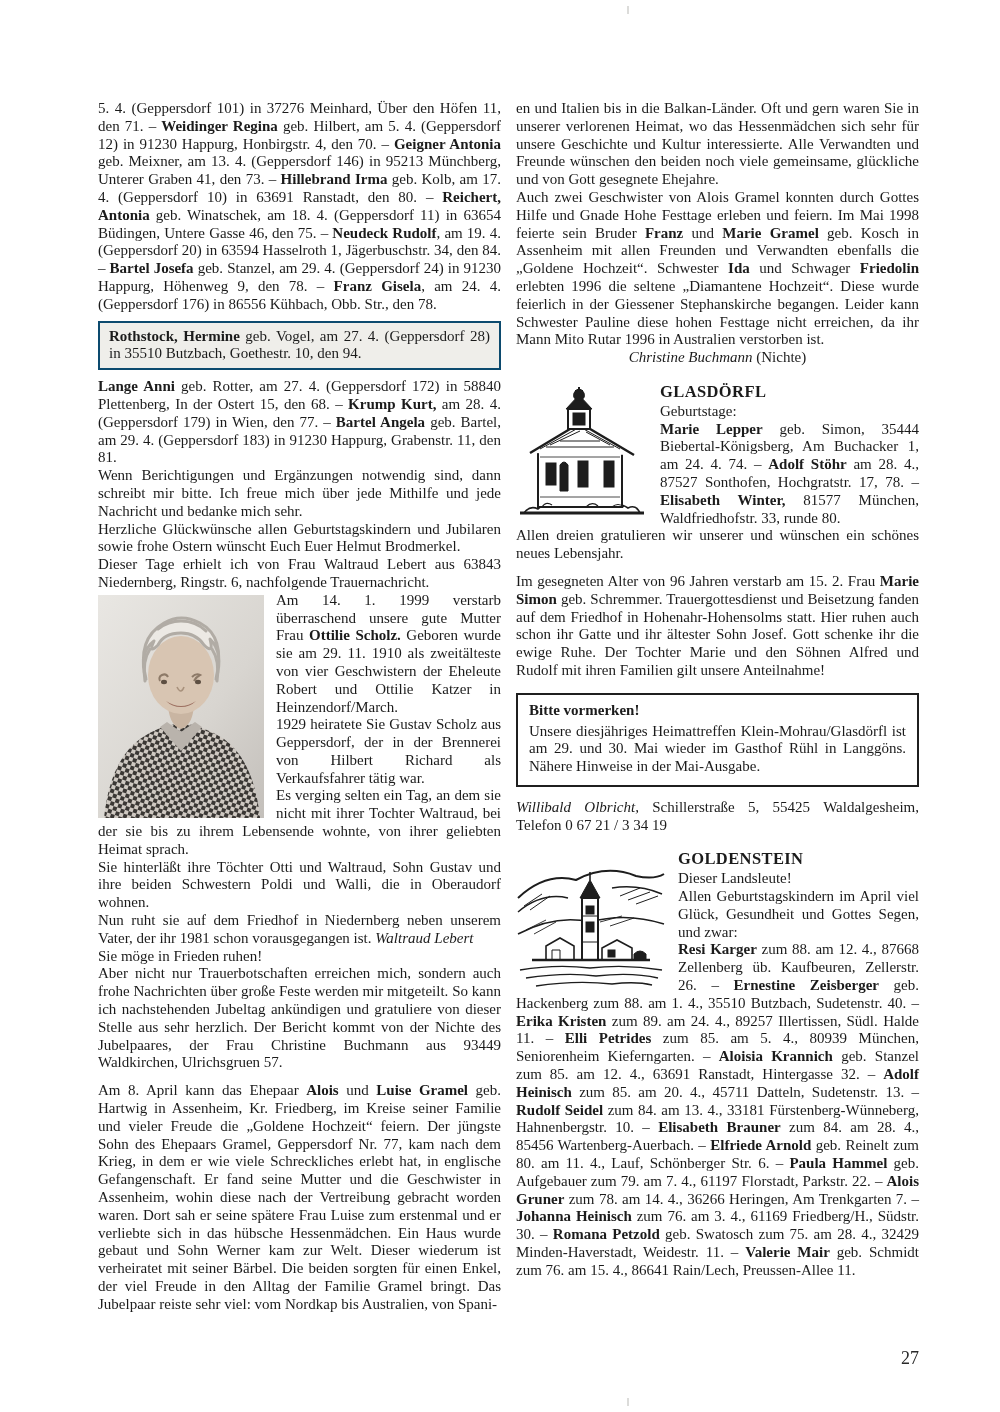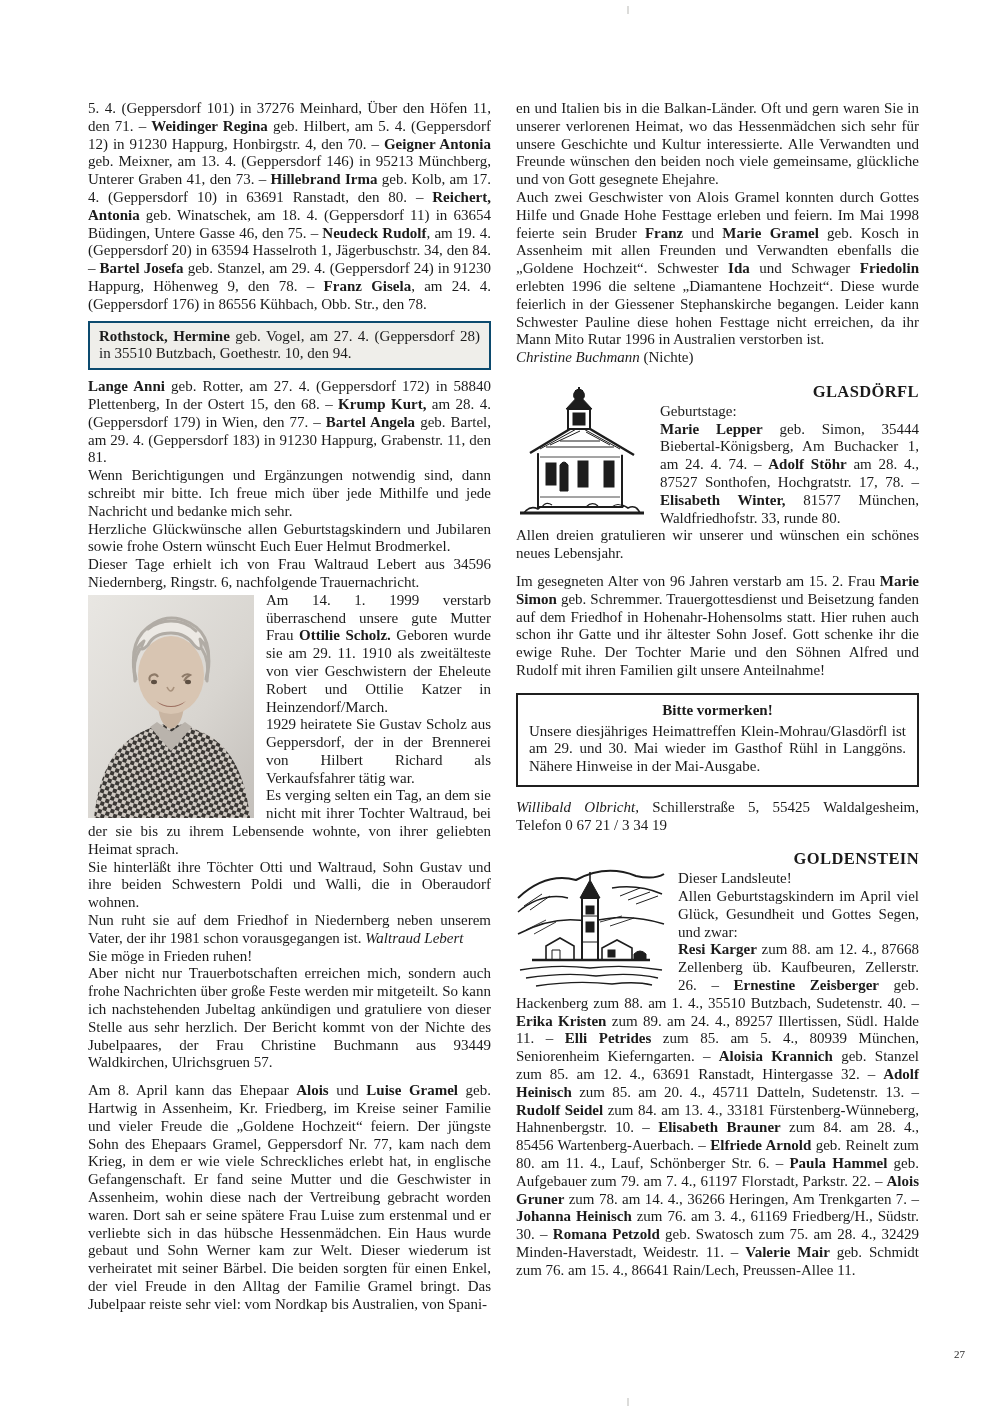--- a/index.html
+++ b/index.html
@@ -1,42 +1,42 @@
 <!DOCTYPE html>
 <html lang="de"><head>
 <meta charset="utf-8">
 <style>
   html,body{margin:0;padding:0;}
   body{width:1000px;height:1412px;background:#ffffff;overflow:hidden;}
   .page{position:relative;width:1000px;height:1412px;background:#ffffff;
         font-family:"Liberation Serif","DejaVu Serif",serif;color:#1b1b1b;}
   .col{position:absolute;top:100px;width:403px;font-size:15px;line-height:17.8px;
        text-align:justify;hyphens:auto;-webkit-hyphens:auto;}
-  .col-left{left:88px;}
+  .col-left{left:98px;}
   .col-right{left:516px;}
   p{margin:0;}
   b{font-weight:bold;}
   i{font-style:italic;}
   .boxed{border:2px solid #0c4a6e;background:#efeeea;padding:5px 9px;margin:7px 0 8px 0;}
   .clearfix::after{content:"";display:block;clear:both;}
   .portrait{float:left;width:166px;height:223px;margin:3px 12px 4px 0;}
   .portrait svg{display:block;width:100%;height:100%;}
   .gap-top{margin-top:10px;}
-  .sig{text-align:left;}
+  .sig{text-align:center;}
   .section{margin-top:16px;}
-  .section-title{text-align:right;font-weight:bold;font-size:16.5px;letter-spacing:.4px;margin-bottom:2px;}
+  .section-title{text-align:left;font-weight:bold;font-size:16.5px;letter-spacing:.4px;margin-bottom:2px;}
   .illu{float:left;margin:4px 12px 2px 0;}
   .illu svg{display:block;}
   .chapel{width:132px;height:136px;}
   .village{width:150px;height:136px;}
   .notice-box{border:2px solid #1f1f1f;padding:7px 11px 9px;margin:13px 0 12px;}
-  .notice-title{text-align:center;font-weight:bold;margin-bottom:3px;}
+  .notice-title{text-align:left;font-weight:bold;margin-bottom:3px;}
   .notice-body{font-weight:normal;text-align:justify;}
   .contact{margin-top:2px;}
-  .page-number{position:absolute;left:954px;top:1348px;font-size:11px;color:#2a2a2a;}
+  .page-number{position:absolute;left:901px;top:1348px;font-size:18px;color:#2a2a2a;}
   .crop-mark{position:absolute;background:#dcdcda;}
 </style>
 </head>
 <body>
 
 <div class="page">
 
   <div class="crop-mark" style="left:627px;top:6px;width:2px;height:8px;"></div>
   <div class="crop-mark" style="left:627px;top:1398px;width:2px;height:8px;"></div>
 
@@ -44,21 +44,21 @@
 
     <p>5. 4. (Geppersdorf 101) in 37276 Meinhard, Über den Höfen 11, den 71. – <b>Weidinger Regina</b> geb. Hilbert, am 5. 4. (Geppersdorf 12) in 91230 Happurg, Honbirgstr. 4, den 70. – <b>Geigner Antonia</b> geb. Meixner, am 13. 4. (Geppersdorf 146) in 95213 Münchberg, Unterer Graben 41, den 73. – <b>Hillebrand Irma</b> geb. Kolb, am 17. 4. (Geppersdorf 10) in 63691 Ranstadt, den 80. – <b>Reichert, Antonia</b> geb. Winatschek, am 18. 4. (Geppersdorf 11) in 63654 Büdingen, Untere Gasse 46, den 75. – <b>Neudeck Rudolf</b>, am 19. 4. (Geppersdorf 20) in 63594 Hasselroth 1, Jägerbuschstr. 34, den 84. – <b>Bartel Josefa</b> geb. Stanzel, am 29. 4. (Geppersdorf 24) in 91230 Happurg, Höhenweg 9, den 78. – <b>Franz Gisela</b>, am 24. 4. (Geppersdorf 176) in 86556 Kühbach, Obb. Str., den 78.</p>
 
     <div class="boxed">
       <p><b>Rothstock, Hermine</b> geb. Vogel, am 27. 4. (Geppersdorf 28) in 35510 Butzbach, Goethestr. 10, den 94.</p>
     </div>
 
     <p><b>Lange Anni</b> geb. Rotter, am 27. 4. (Geppersdorf 172) in 58840 Plettenberg, In der Ostert 15, den 68. – <b>Krump Kurt,</b> am 28. 4. (Geppersdorf 179) in Wien, den 77. – <b>Bartel Angela</b> geb. Bartel, am 29. 4. (Geppersdorf 183) in 91230 Happurg, Grabenstr. 11, den 81.</p>
     <p>Wenn Berichtigungen und Ergänzungen notwendig sind, dann schreibt mir bitte. Ich freue mich über jede Mithilfe und jede Nachricht und bedanke mich sehr.</p>
     <p>Herzliche Glückwünsche allen Geburtstagskindern und Jubilaren sowie frohe Ostern wünscht Euch Euer Helmut Brodmerkel.</p>
-    <p>Dieser Tage erhielt ich von Frau Waltraud Lebert aus 34596 Niedernberg, Ringstr. 6, nachfolgende Trauernachricht.</p>
+    <p>Dieser Tage erhielt ich von Frau Waltraud Lebert aus 63843 Niedernberg, Ringstr. 6, nachfolgende Trauernachricht.</p>
 
     <div class="clearfix">
       <div class="portrait">
         <svg viewBox="0 0 166 223" xmlns="http://www.w3.org/2000/svg">
           <defs>
             <linearGradient id="pbg" x1="0" y1="0" x2="1" y2="1">
               <stop offset="0" stop-color="#e9e7e3"></stop>
               <stop offset="0.6" stop-color="#d8d5d0"></stop>
               <stop offset="1" stop-color="#c3bfba"></stop>
             </linearGradient>

